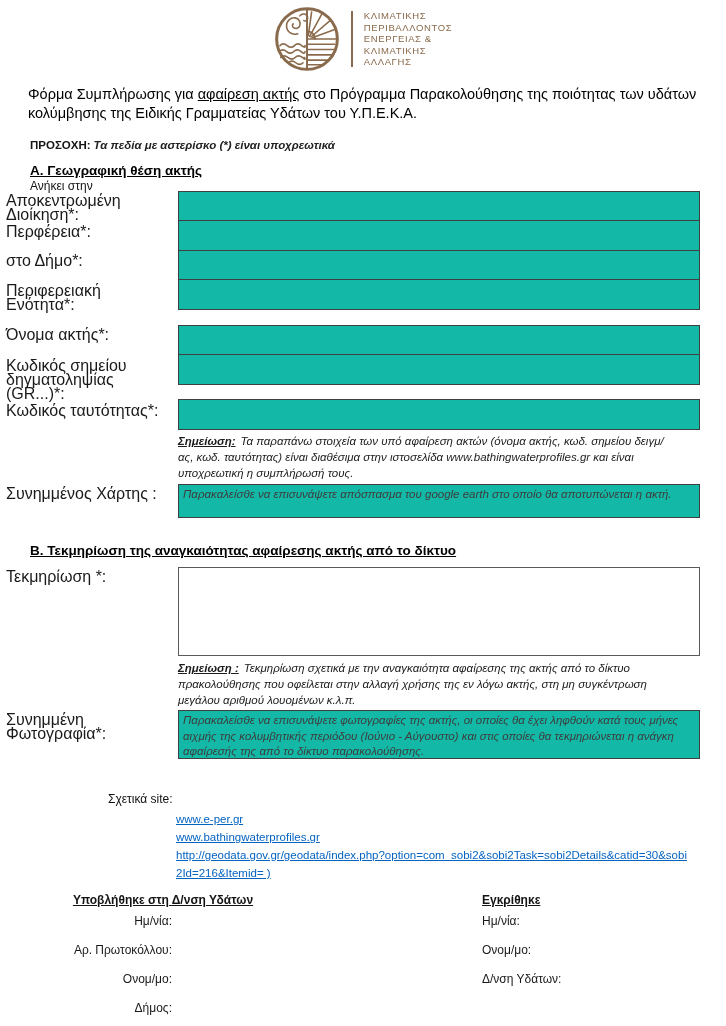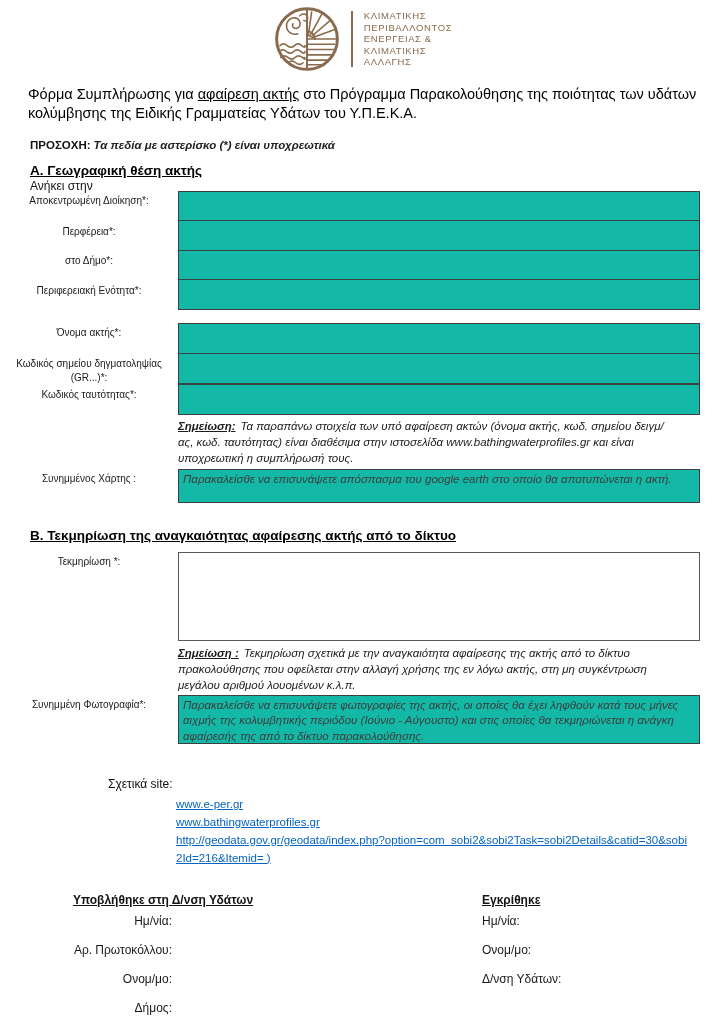--- a/index.html
+++ b/index.html
@@ -16,21 +16,21 @@
   
   .attention{margin:15px 0 0 30px;font-size:11.5px;line-height:15px;}
   .attention .att-label{font-weight:700;font-style:normal;}
   .attention .att-text{font-style:italic;color:#222;margin-left:3px;font-weight:bold;}
   
   .sec{margin:10px 0 0 30px;font-size:13.5px;line-height:16px;font-weight:700;text-decoration:underline;color:#000;}
   .secB{margin-top:25px;}
   .intro{margin:1px 0 -2px 30px;font-size:12px;line-height:13px;}
   
   .frow{display:flex;align-items:stretch;}
-  .lbl{width:166px;flex:none;text-align:center;padding:3px 6px 0 6px;font-size:10px;line-height:14px;color:#1a1a1a;}
+  .lbl{width:166px;flex:none;text-align:left;padding:3px 6px 0 6px;font-size:16px;line-height:14px;color:#1a1a1a;}
   .fbox{width:522px;flex:none;box-sizing:border-box;border:1.6px solid #3f3f3f;background:#14b8a6;
         font-family:"Liberation Sans",sans-serif;font-size:12px;color:#141414;padding:2px 4px;}
   input.fbox{height:31px;}
   .h38{height:38px;}
   .fgroup .frow + .frow .fbox{margin-top:-1.6px;}
   .g1{margin-top:0;}
   .g2{margin-top:13px;}
   
   .note{margin:3px 0 0 178px;width:500px;font-size:11.5px;line-height:16px;font-style:italic;color:#1c1c1c;}
   .nlabel{font-weight:700;text-decoration:underline;margin-right:5px;}

